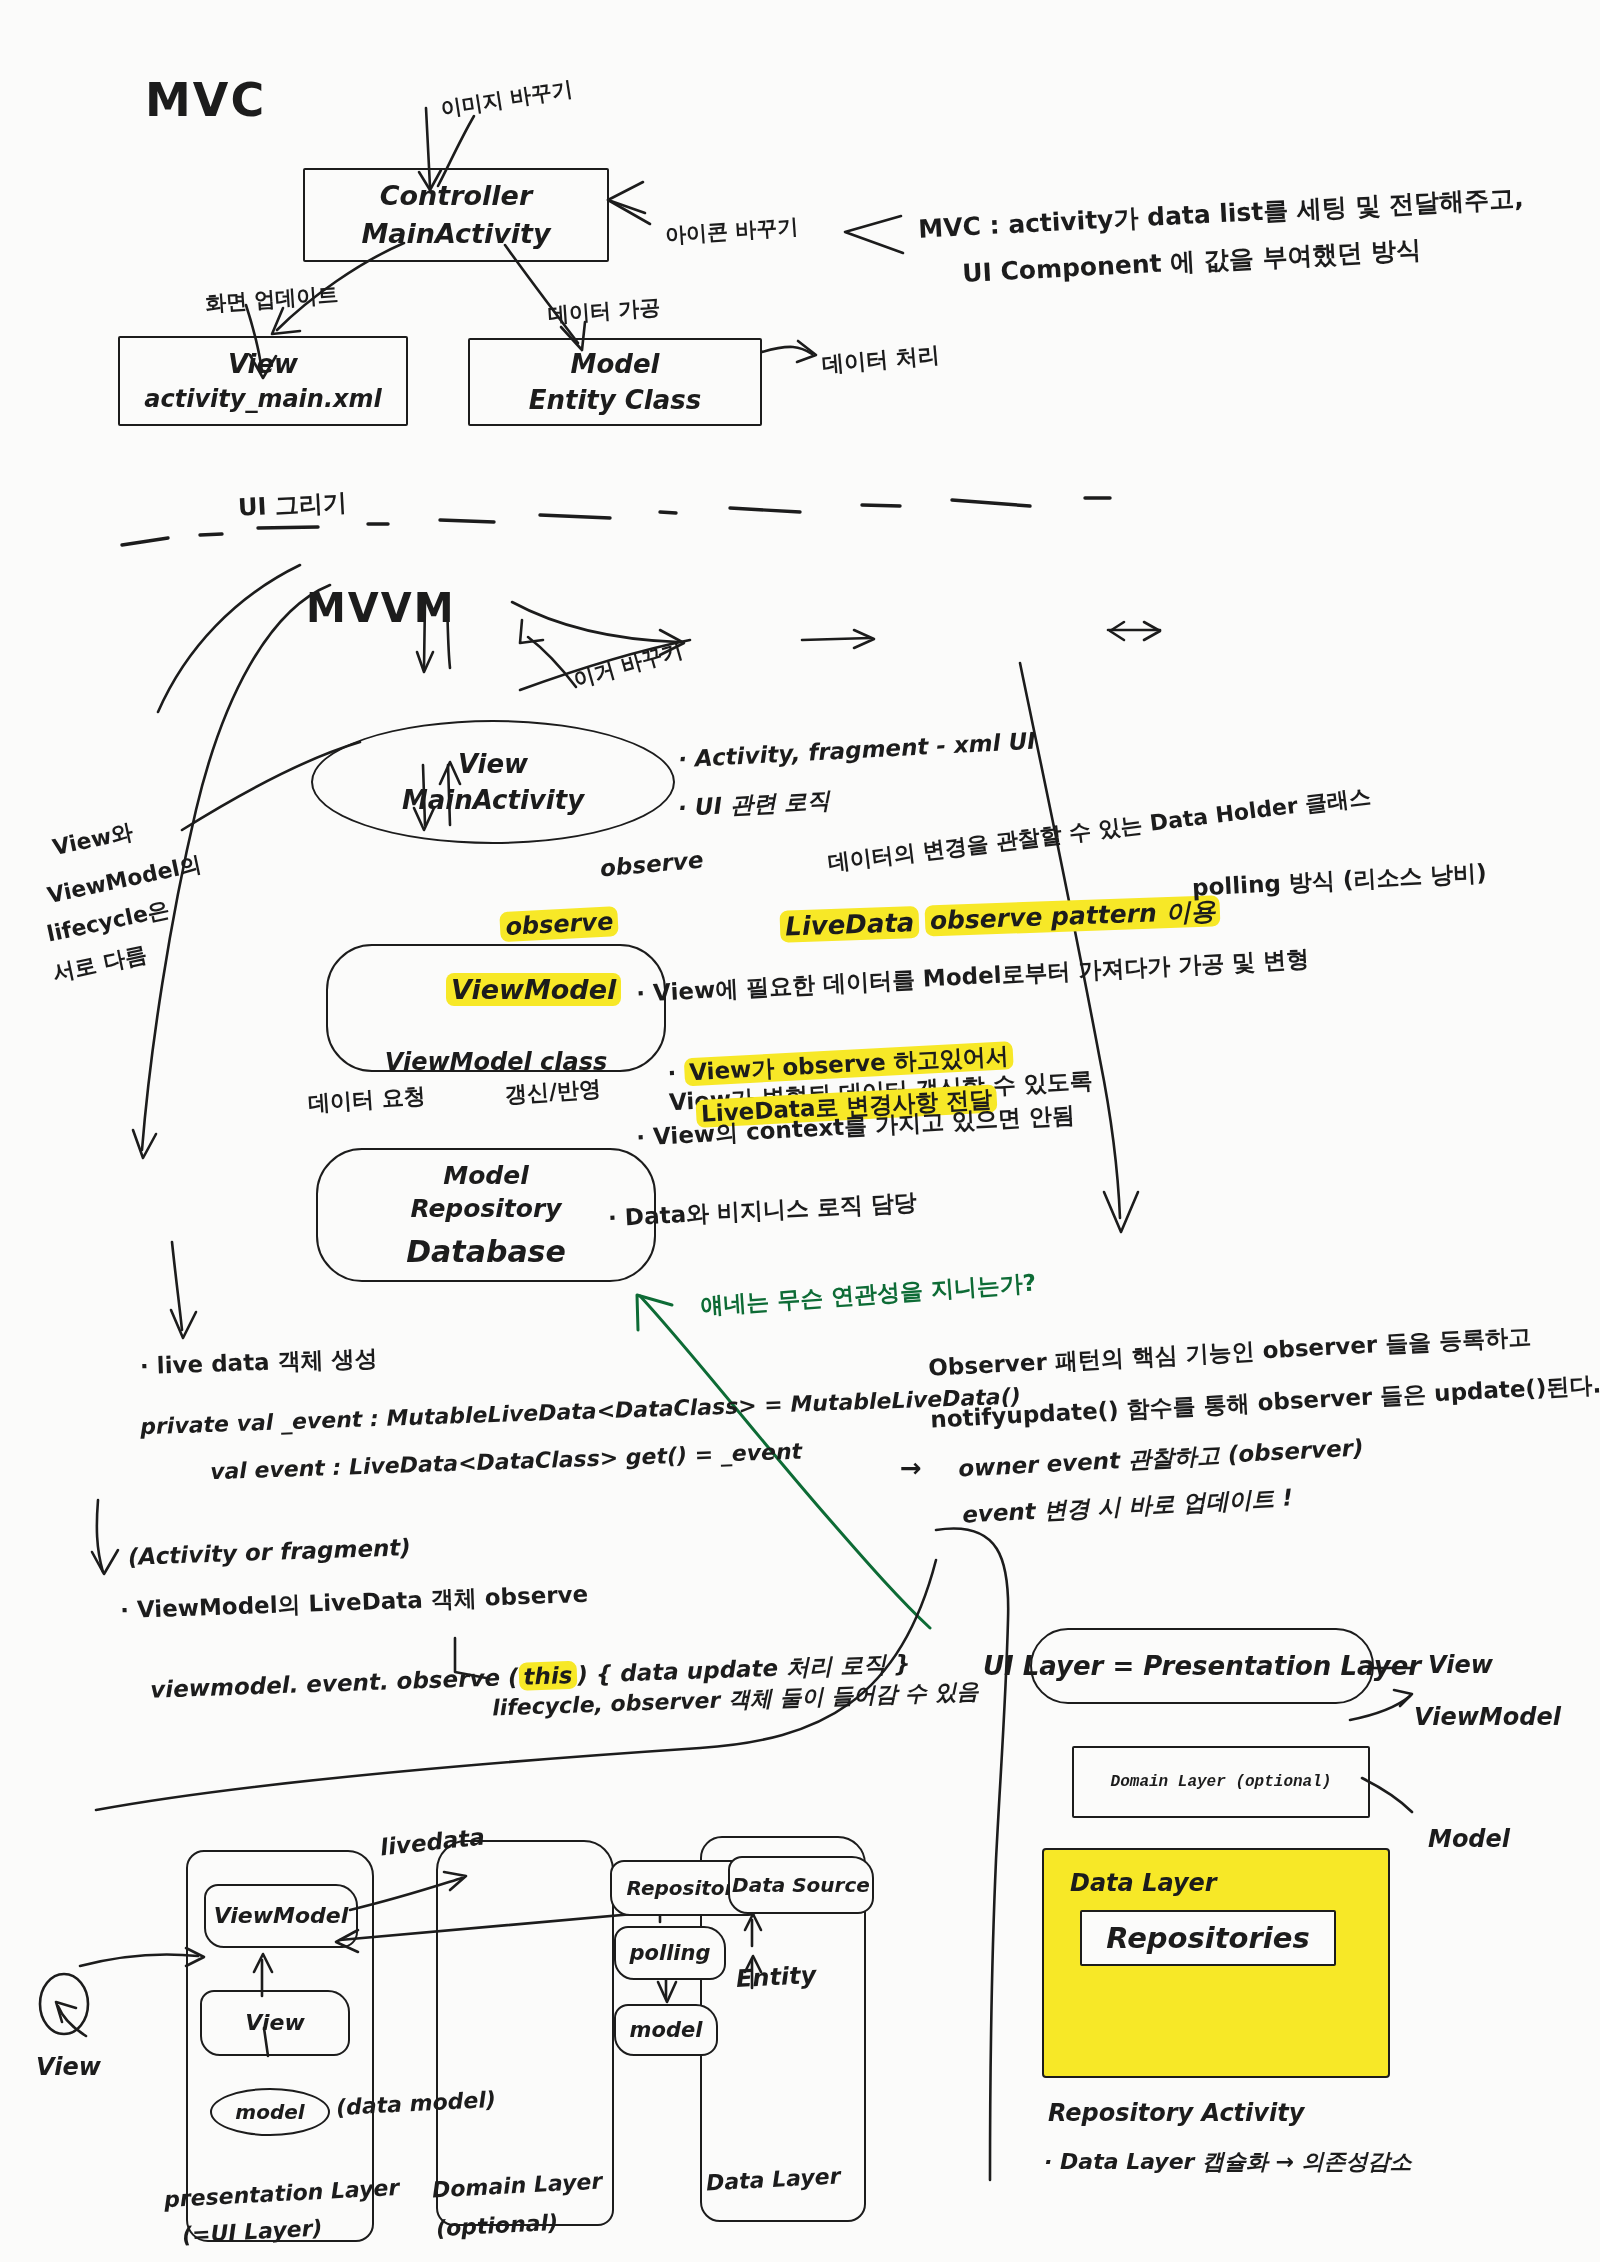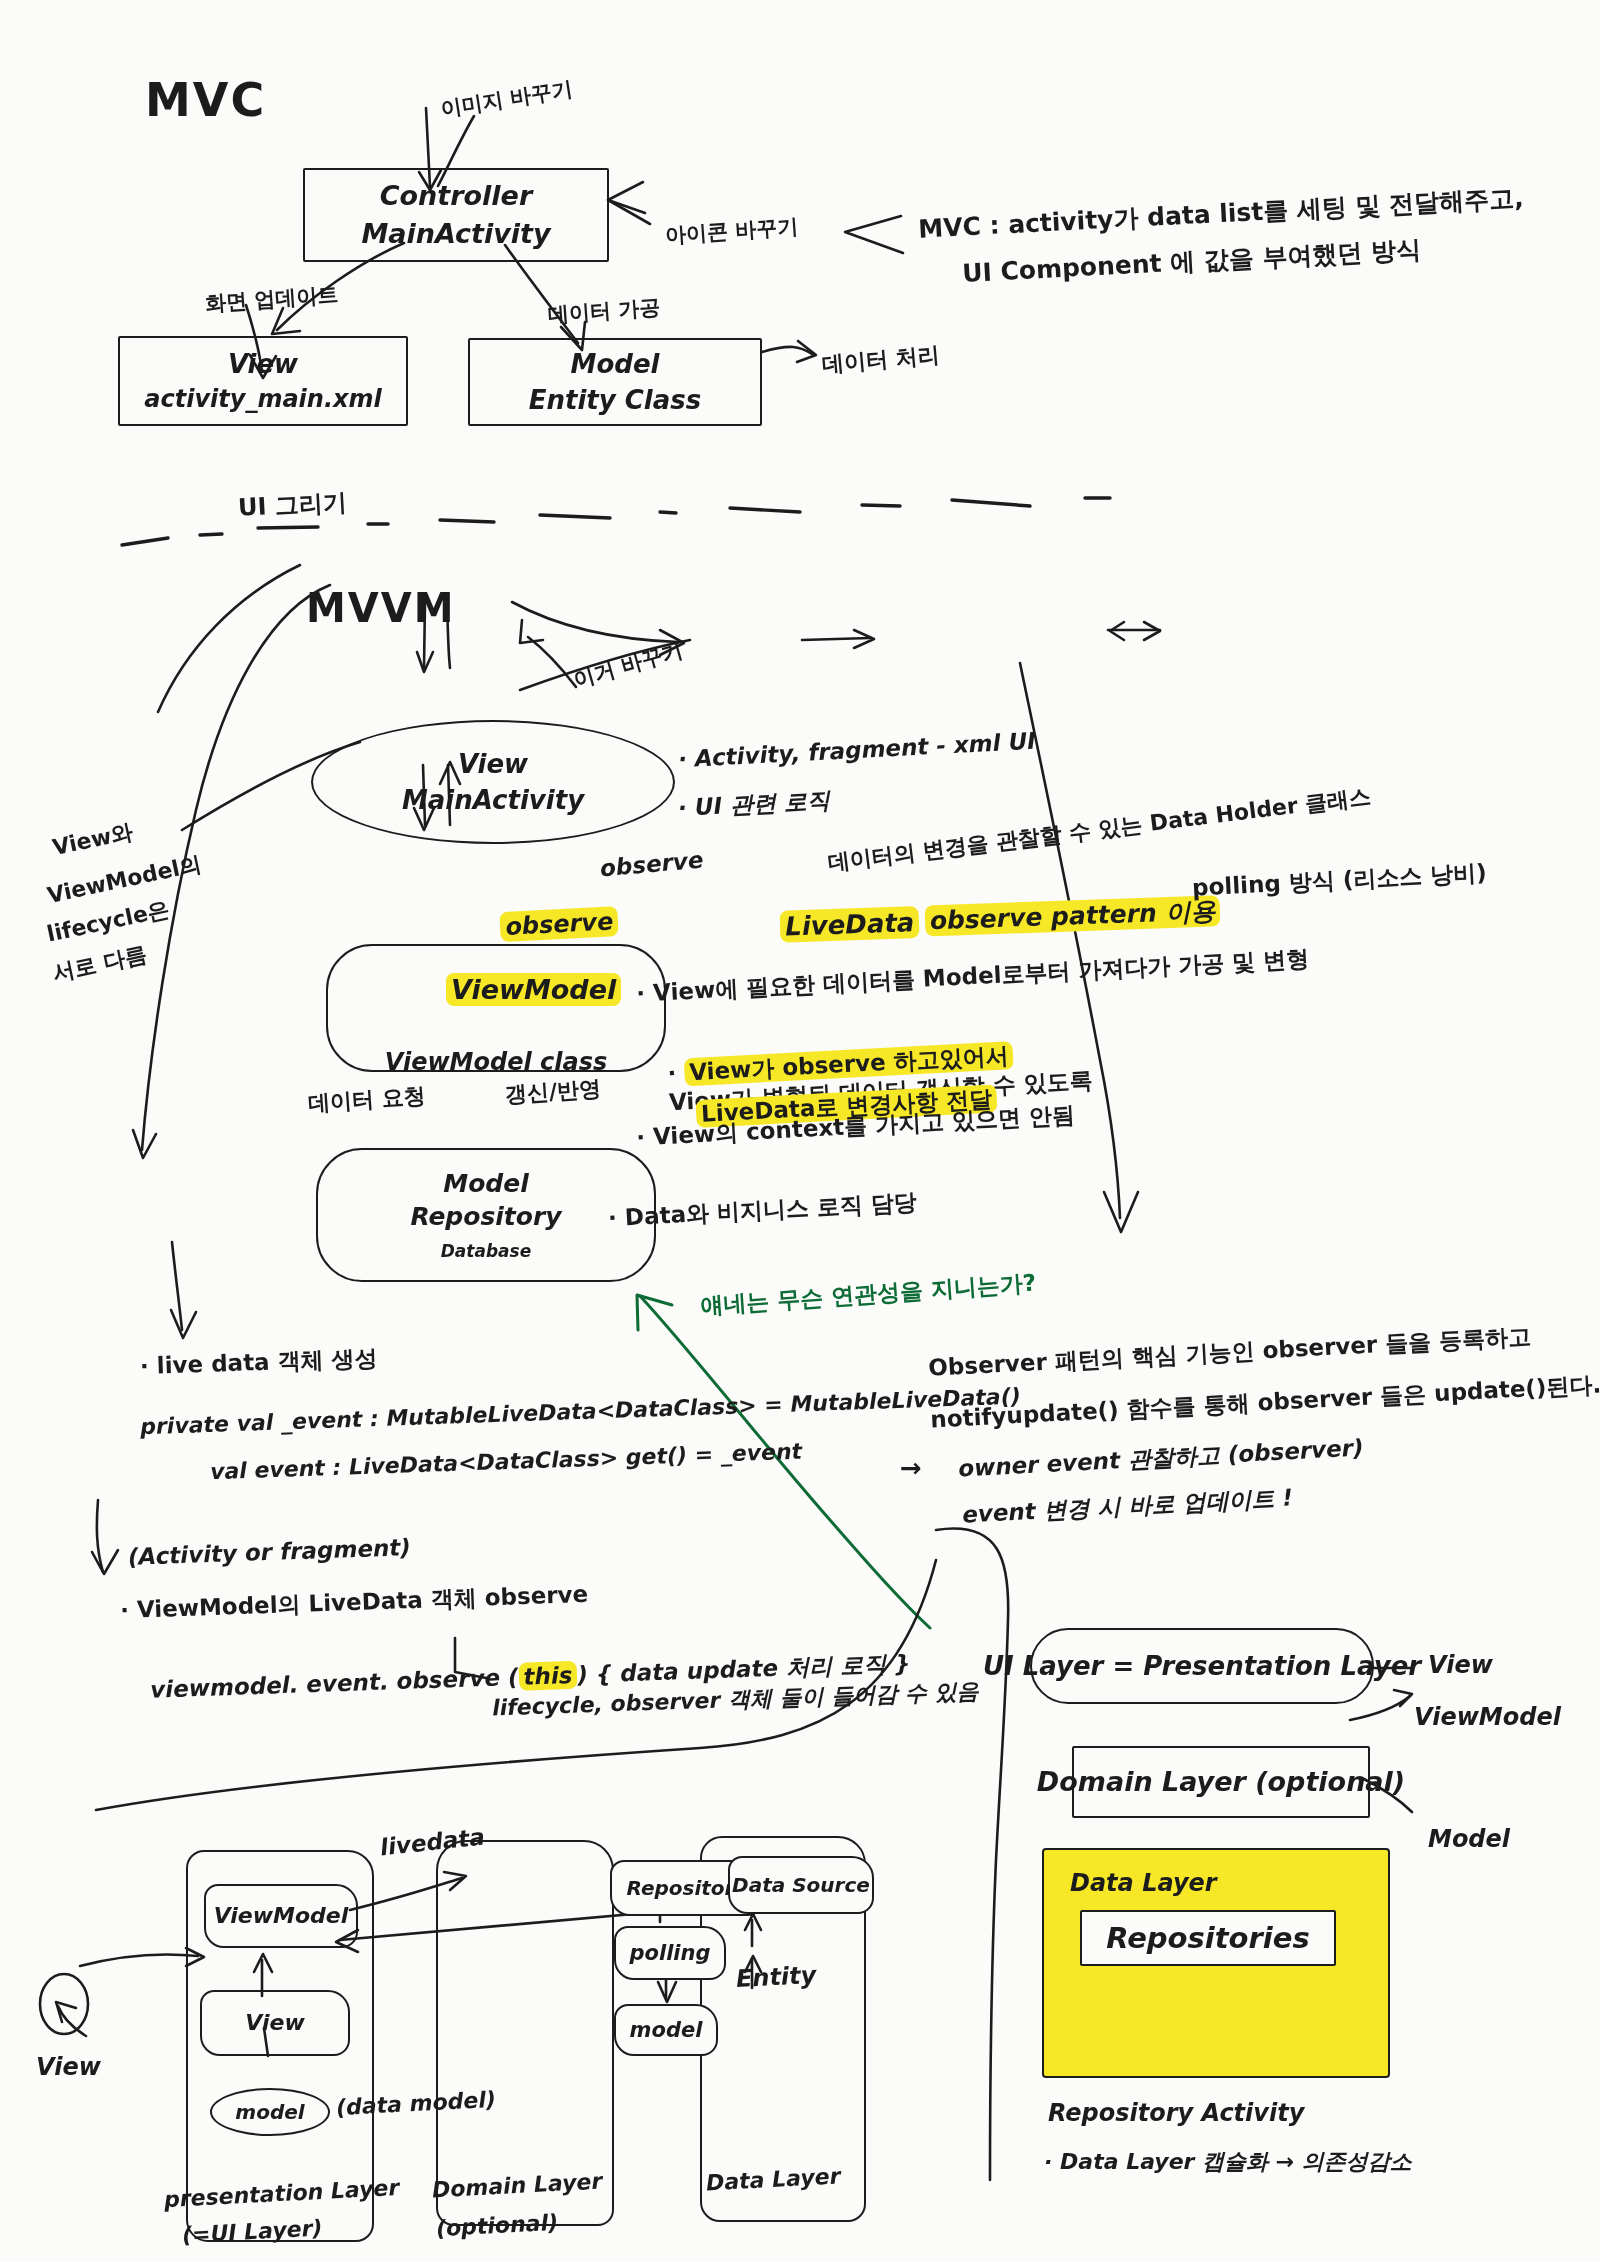--- a/index.html
+++ b/index.html
@@ -219,21 +219,21 @@
     </div>
   </div>
 
   <div class="hw" style="left:308px;top:1086px;font-size:22px;transform:rotate(-4deg);">데이터 요청</div>
   <div class="hw" style="left:505px;top:1078px;font-size:22px;transform:rotate(-4deg);">갱신/반영</div>
 
   <div class="rrect" style="left:316px;top:1148px;width:336px;height:130px;">
     <div class="ctr">
       <span class="hw ital" style="position:static;font-size:25px;">Model</span>
       <span class="hw ital" style="position:static;font-size:25px;margin-top:2px;">Repository</span>
-      <span class="hw ital" style="position:static;font-size:17px;margin-top:8px;">Database</span>
+      <span class="hw ital" style="position:static;font-size:30px;margin-top:8px;">Database</span>
     </div>
   </div>
 
   <div class="hw" style="left:52px;top:826px;font-size:22px;transform:rotate(-12deg);">View와</div>
   <div class="hw" style="left:46px;top:866px;font-size:22px;transform:rotate(-12deg);">ViewModel의</div>
   <div class="hw" style="left:46px;top:908px;font-size:22px;transform:rotate(-12deg);">lifecycle은</div>
   <div class="hw" style="left:52px;top:950px;font-size:22px;transform:rotate(-12deg);">서로 다름</div>
 
   <div class="hw ital" style="left:678px;top:736px;font-size:23px;transform:rotate(-3deg);">·&nbsp;<span>Activity, fragment - xml UI</span></div>
   <div class="hw ital" style="left:678px;top:790px;font-size:23px;transform:rotate(-3deg);">·&nbsp;<span>UI 관련 로직</span></div>
@@ -276,21 +276,21 @@
   <div class="rrect" style="left:1030px;top:1628px;width:340px;height:72px;border-radius:40px;">
     <div class="ctr">
       <span class="hw ital" style="position:static;font-size:26px;text-align:right;">UI Layer = Presentation Layer</span>
     </div>
   </div>
   <div class="hw ital" style="left:1428px;top:1650px;font-size:24px;">View</div>
   <div class="hw ital" style="left:1414px;top:1702px;font-size:24px;">ViewModel</div>
 
   <div class="box" style="left:1072px;top:1746px;width:294px;height:68px;">
     <div class="ctr">
-      <span class="hw ital" style="position:static;font-size:27px;">Domain Layer (optional)</span>
+      <span class="hw ital" style="position:static;font-size:16px;font-family:Liberation Mono, monospace;">Domain Layer (optional)</span>
     </div>
   </div>
   <div class="hw ital" style="left:1428px;top:1824px;font-size:24px;">Model</div>
 
   <div class="ylbox" style="left:1042px;top:1848px;width:344px;height:226px;">
     <div class="hw ital" style="left:26px;top:18px;font-size:24px;">Data Layer</div>
     <div class="box" style="left:36px;top:60px;width:252px;height:52px;background:#fbfbfa;">
       <div class="ctr">
         <span class="hw ital" style="position:static;font-size:29px;">Repositories</span>
       </div>

